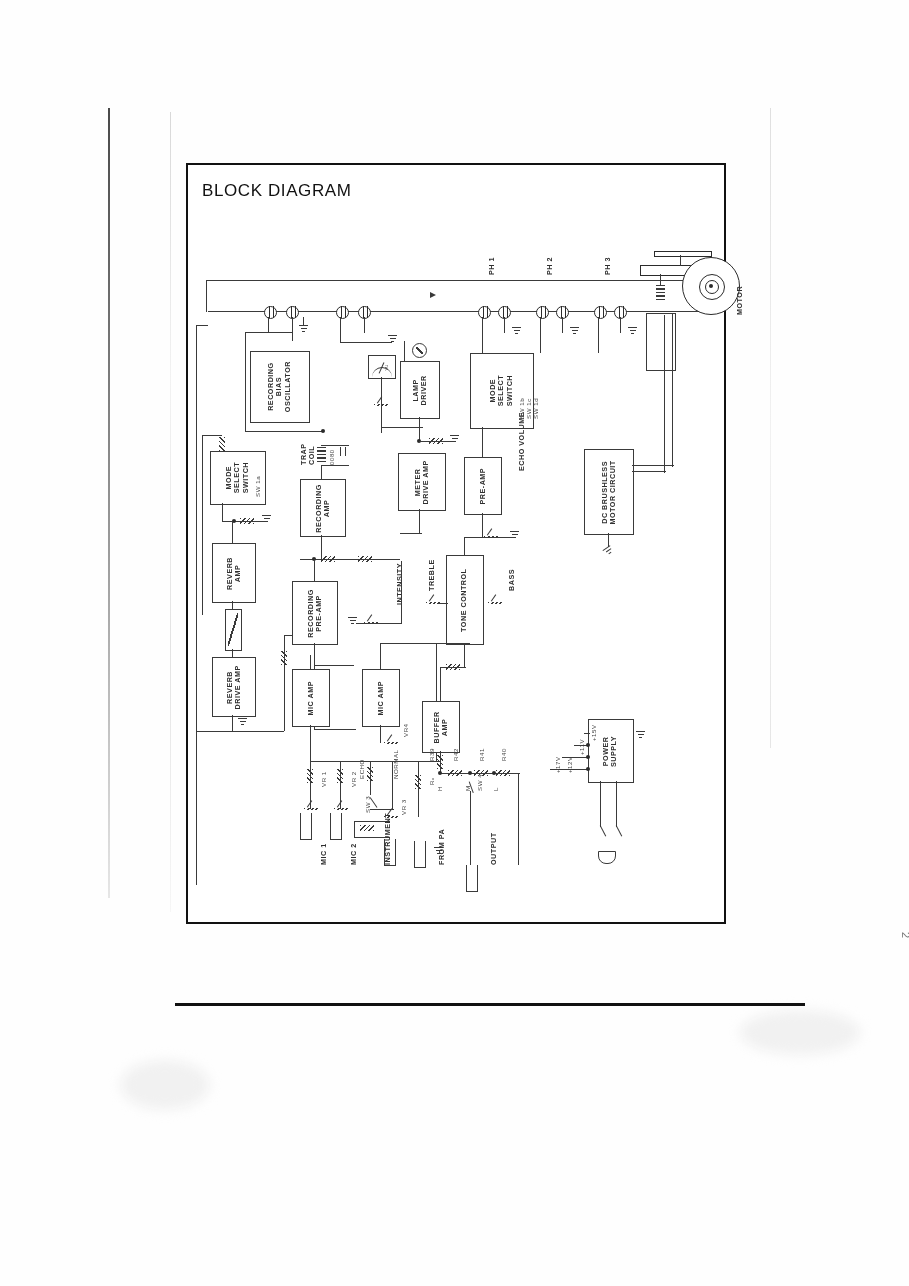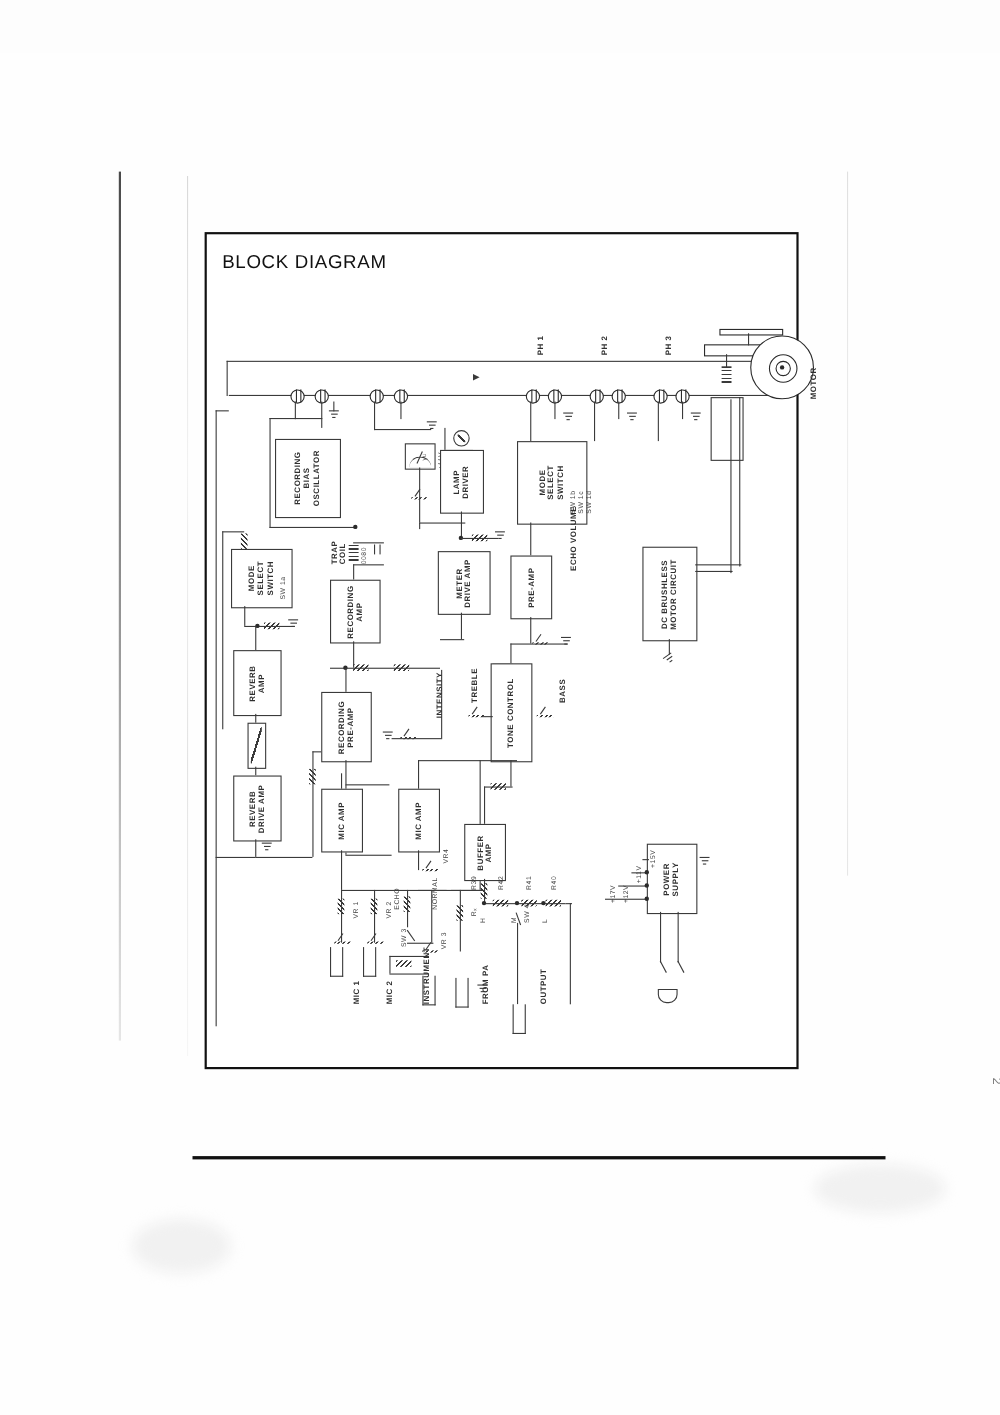--- a/index.html
+++ b/index.html
@@ -1,19 +1,19 @@
 <!DOCTYPE html>
 <html><head>
 <meta charset="utf-8">
 <style>
   html,body{margin:0;padding:0;background:#fdfdfd;}
   body{width:909px;height:1286px;position:relative;overflow:hidden;
        font-family:"Liberation Sans",sans-serif;color:#1a1a1a;}
 
-  .page{position:absolute;inset:0;background:#fefefe;margin-top:48px;}
+  .page{position:absolute;inset:0;background:#fefefe;}
 
   
   .scan-edge-left{position:absolute;left:108px;top:108px;width:2px;height:790px;
        background:linear-gradient(to bottom,#2a2a2a 0%,#555 25%,#888 55%,#bbb 80%,#e2e2e2 100%);opacity:.85;}
   .scan-edge-left2{position:absolute;left:170px;top:112px;width:1px;height:800px;
        background:linear-gradient(to bottom,#cfcfcf,#efefef,#dcdcdc,#f4f4f4);opacity:.8;}
   .scan-edge-right{position:absolute;left:770px;top:108px;width:1px;height:640px;
        background:linear-gradient(to bottom,#d8d8d8,#eee,#e0e0e0);opacity:.8;}
   .smudge{position:absolute;border-radius:50%;background:#f1f1f1;filter:blur(6px);}
 

